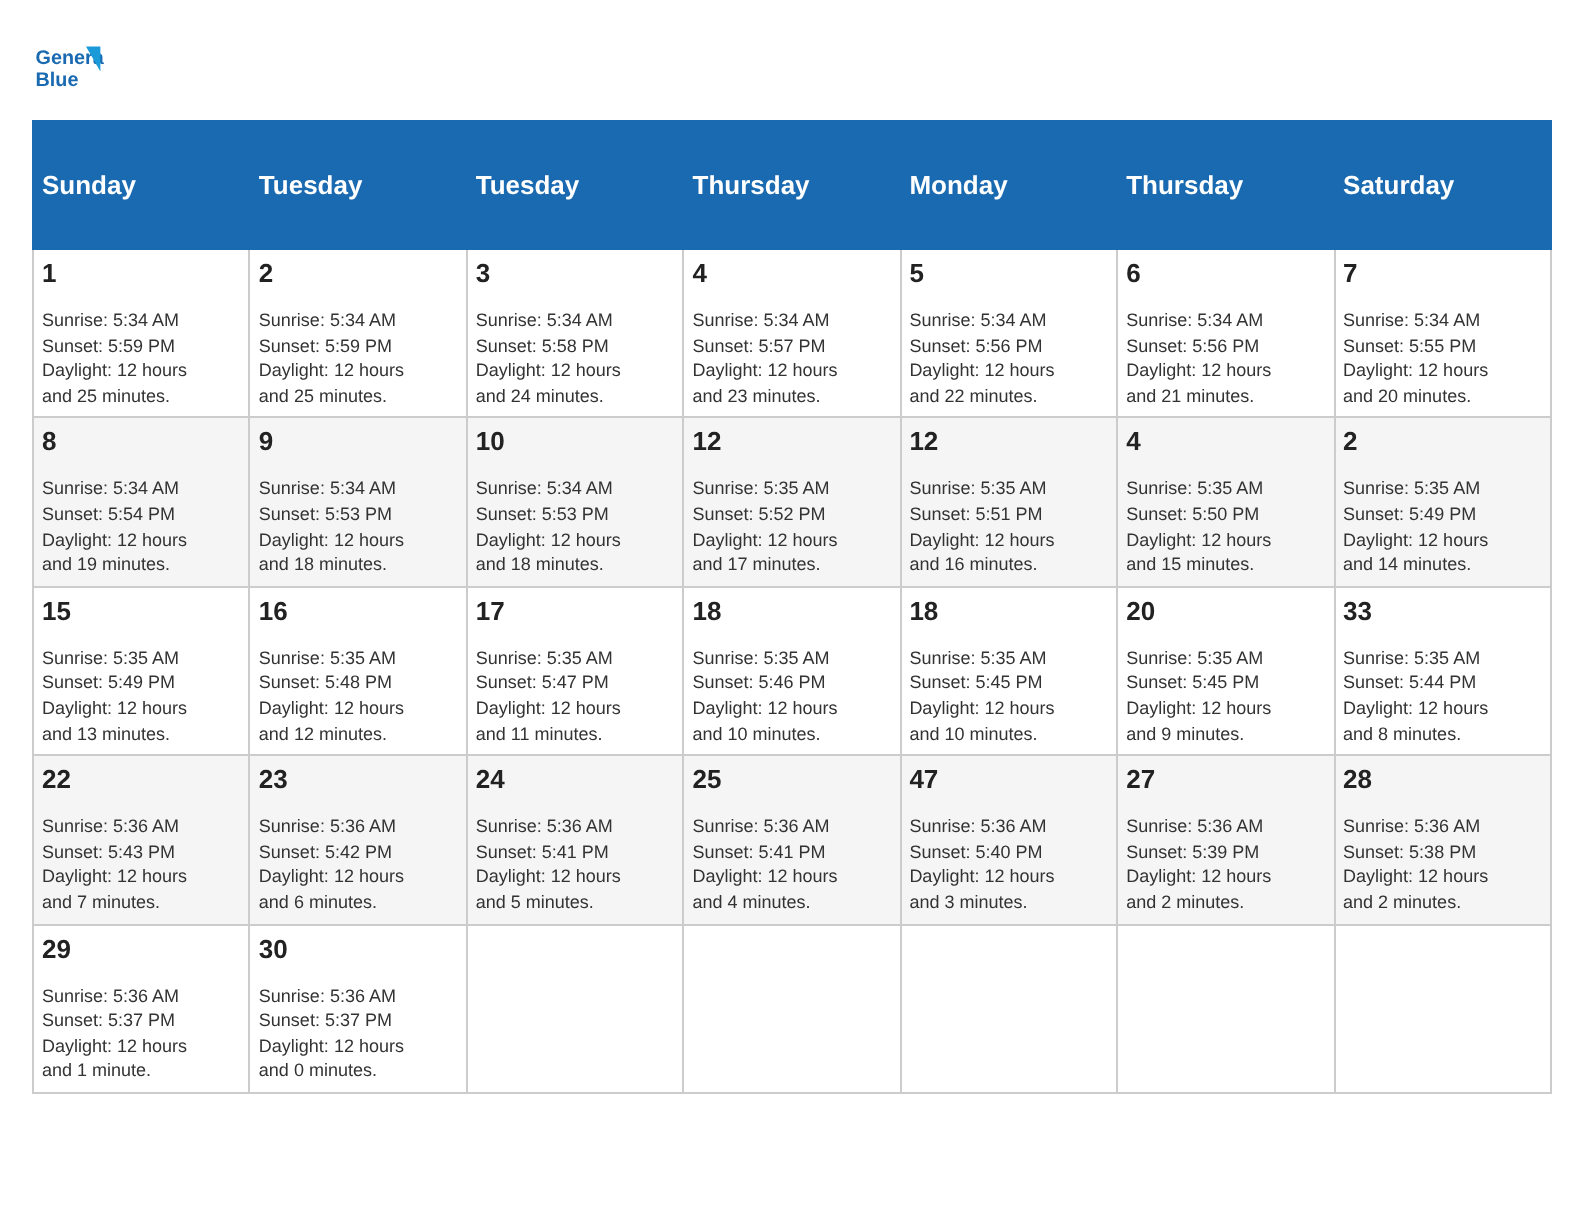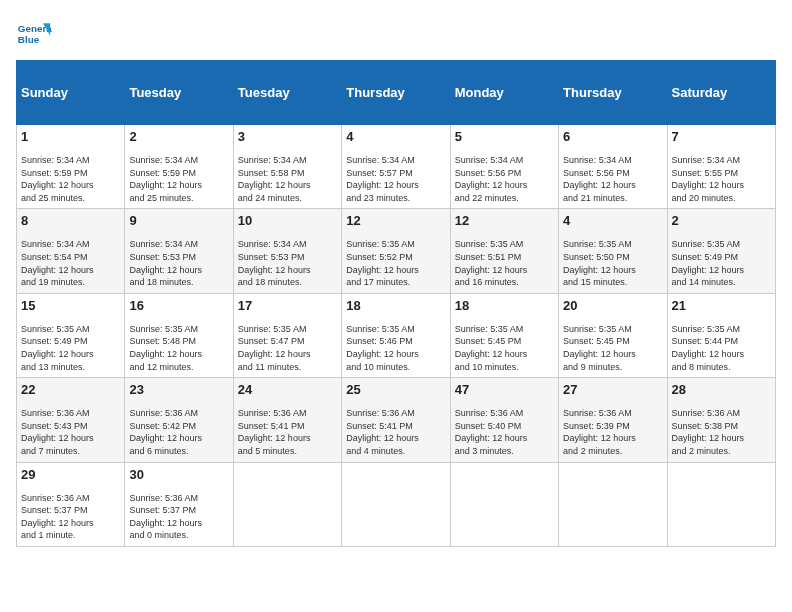--- a/index.html
+++ b/index.html
@@ -247,21 +247,21 @@
 and 10 minutes.</div>
         </td>
         <td>
           <span class="day-num">20</span>
           <div class="day-info" style="white-space: pre-line;">Sunrise: 5:35 AM
 Sunset: 5:45 PM
 Daylight: 12 hours
 and 9 minutes.</div>
         </td>
         <td>
-          <span class="day-num">21</span>
+          <span class="day-num">33</span>
           <div class="day-info" style="white-space: pre-line;">Sunrise: 5:35 AM
 Sunset: 5:44 PM
 Daylight: 12 hours
 and 8 minutes.</div>
         </td>
       </tr>
       <tr>
         <td>
           <span class="day-num">22</span>
           <div class="day-info" style="white-space: pre-line;">Sunrise: 5:36 AM

